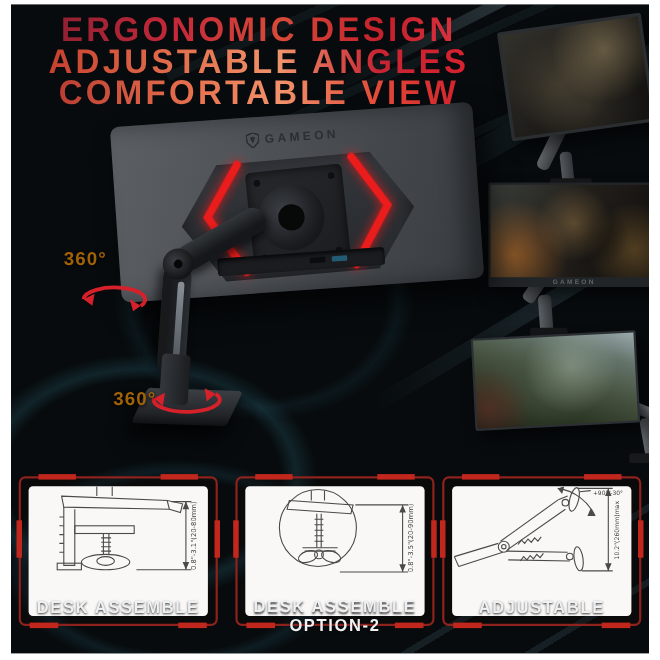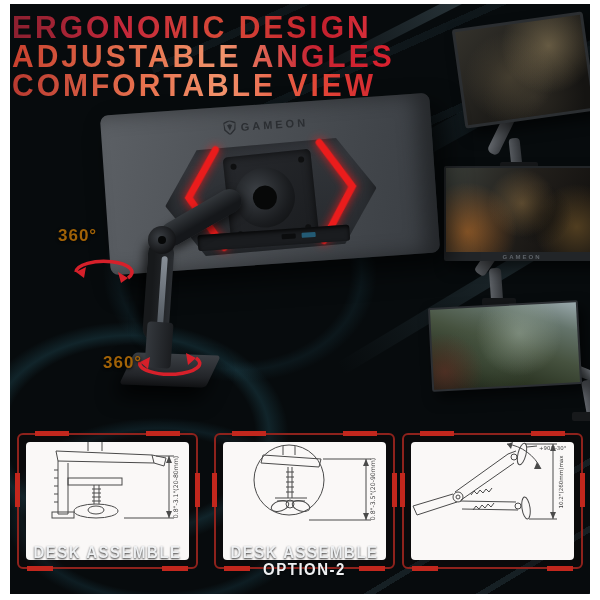--- a/index.html
+++ b/index.html
@@ -17,21 +17,21 @@
   .s5{left:-120px;top:260px;width:480px;height:340px;border-radius:50%;
       background:radial-gradient(closest-side,transparent 52%,rgba(40,95,110,.30) 58%,transparent 66%);}
   .s6{left:-60px;top:380px;width:420px;height:260px;border-radius:50%;
       background:radial-gradient(closest-side,transparent 60%,rgba(30,75,90,.28) 66%,transparent 74%);}
   .s7{left:40px;top:120px;width:380px;height:300px;border-radius:50%;
       background:radial-gradient(closest-side,transparent 58%,rgba(35,80,95,.18) 64%,transparent 72%);}
   .s8{left:150px;top:-80px;width:500px;height:220px;transform:rotate(-24deg);
       background:repeating-linear-gradient(180deg,transparent 0 34px,rgba(70,105,120,.12) 34px 42px,transparent 42px 80px);}
 
   
-  .title{position:absolute;left:2px;top:8px;line-height:.97;z-index:5;}
+  .title{position:absolute;left:34px;top:8px;line-height:.97;z-index:5;text-align:center;}
   .title-line{display:block;font-weight:800;font-size:30px;letter-spacing:3px;
       transform:scaleY(1.04);transform-origin:left top;color:#c4262e;white-space:nowrap;}
   @supports ((-webkit-background-clip:text) or (background-clip:text)){
     .tl1{background:linear-gradient(90deg,#8c2030,#c5283a 30%,#d84a38 55%,#c21f2c 80%,#e03540);
          -webkit-background-clip:text;background-clip:text;color:transparent;}
     .tl2{background:linear-gradient(90deg,#c8402e,#e87a55 38%,#f0936c 55%,#c72533 78%,#d8212e);
          -webkit-background-clip:text;background-clip:text;color:transparent;}
     .tl3{background:linear-gradient(90deg,#b93a30,#e8724f 35%,#f2926b 55%,#e34a38 78%,#cf1f2e);
          -webkit-background-clip:text;background-clip:text;color:transparent;}
   }
@@ -372,16 +372,17 @@
           <polygon points="96,2 102,0 100,7" fill="#4a4a4a"></polygon>
           <polygon points="130,27 126,20 123,27" fill="#4a4a4a"></polygon>
           <polygon points="142,2 139,9 145,9" fill="#4a4a4a"></polygon>
           <polygon points="142,77 139,70 145,70" fill="#4a4a4a"></polygon>
           <text font-size="5.4" x="128" y="8">+90°/-30°</text>
           <text font-size="5.6" text-anchor="middle" transform="rotate(-90 152 40)" x="152" y="40">10.2"(260mm)max</text>
         </svg>
       </div>
     </div>
     <div class="caption">
+      <div>ADJUSTABLE</div>
     </div>
   </div>
 
 </div>
 
 </body></html>

